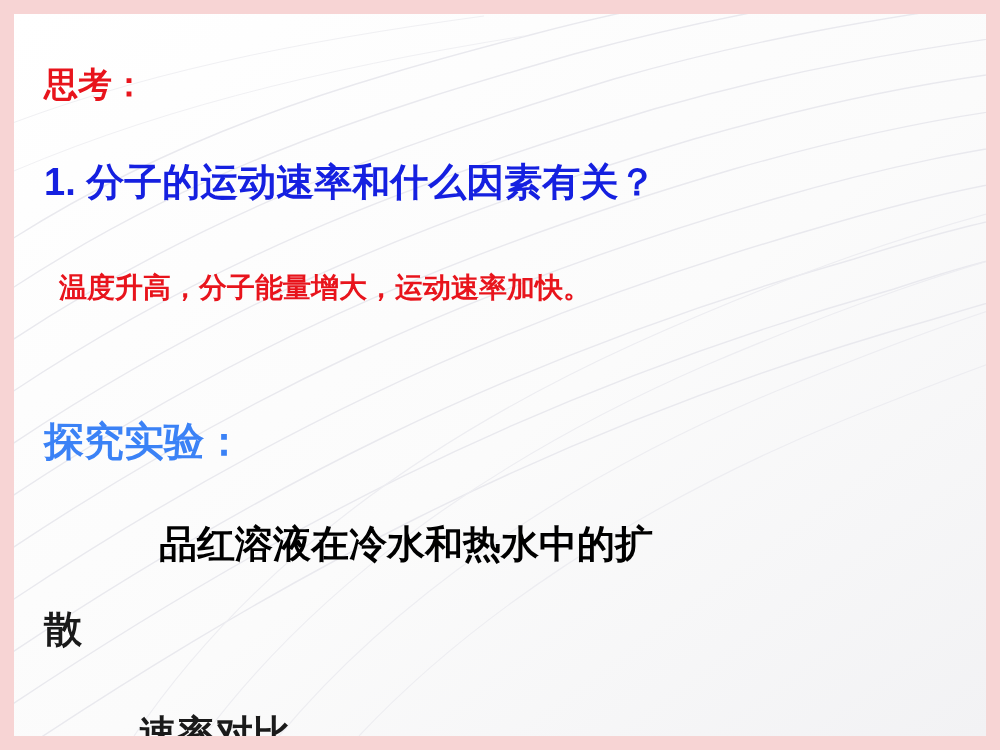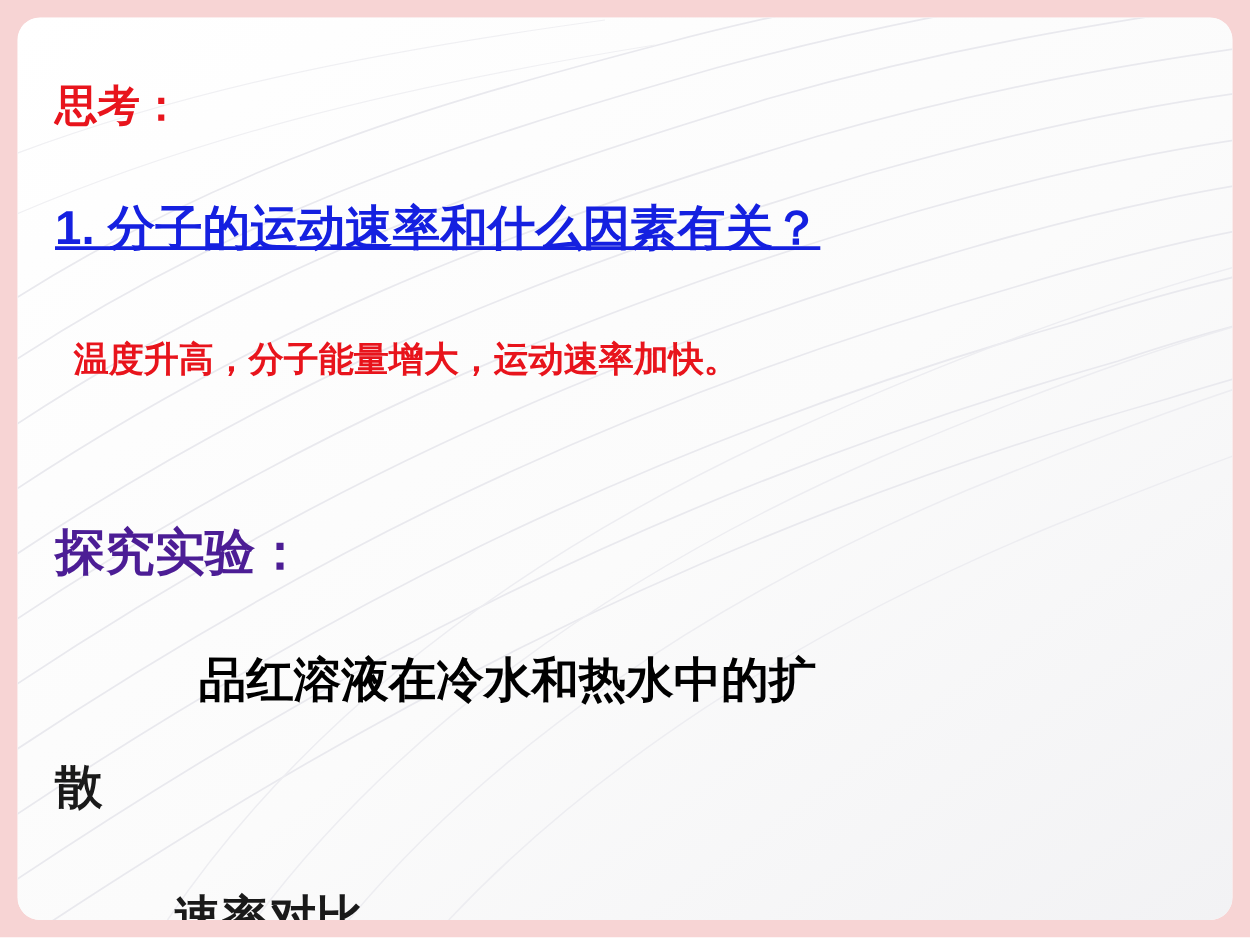--- a/index.html
+++ b/index.html
@@ -22,21 +22,20 @@
     overflow: hidden;
   }
   .slide-inner {
     position: absolute;
     left: 14px;
     top: 14px;
     width: 972px;
     height: 722px;
     background: #fdfdfd;
     overflow: hidden;
-    border-radius: 18px;
   }
   
   .swirls {
     position: absolute;
     left: 0;
     top: 0;
     width: 972px;
     height: 722px;
     pointer-events: none;
   }
@@ -57,33 +56,32 @@
     left: 30px;
     top: 48px;
     font-size: 34px;
     color: #e8141c;
   }
   .l-q1 {
     left: 30px;
     top: 143px;
     font-size: 38px;
     color: #1520e0;
-    text-decoration: underline;
   }
   .l-ans {
     left: 45px;
     top: 255px;
     font-size: 28px;
     color: #e8141c;
   }
   .l-exp {
     left: 30px;
     top: 400px;
     font-size: 40px;
-    color: #4c1d95;
+    color: #3b82f6;
   }
   .l-exp-det1 {
     left: 145px;
     top: 505px;
     font-size: 38px;
     color: #000000;
   }
   .l-exp-det2 {
     left: 30px;
     top: 590px;

